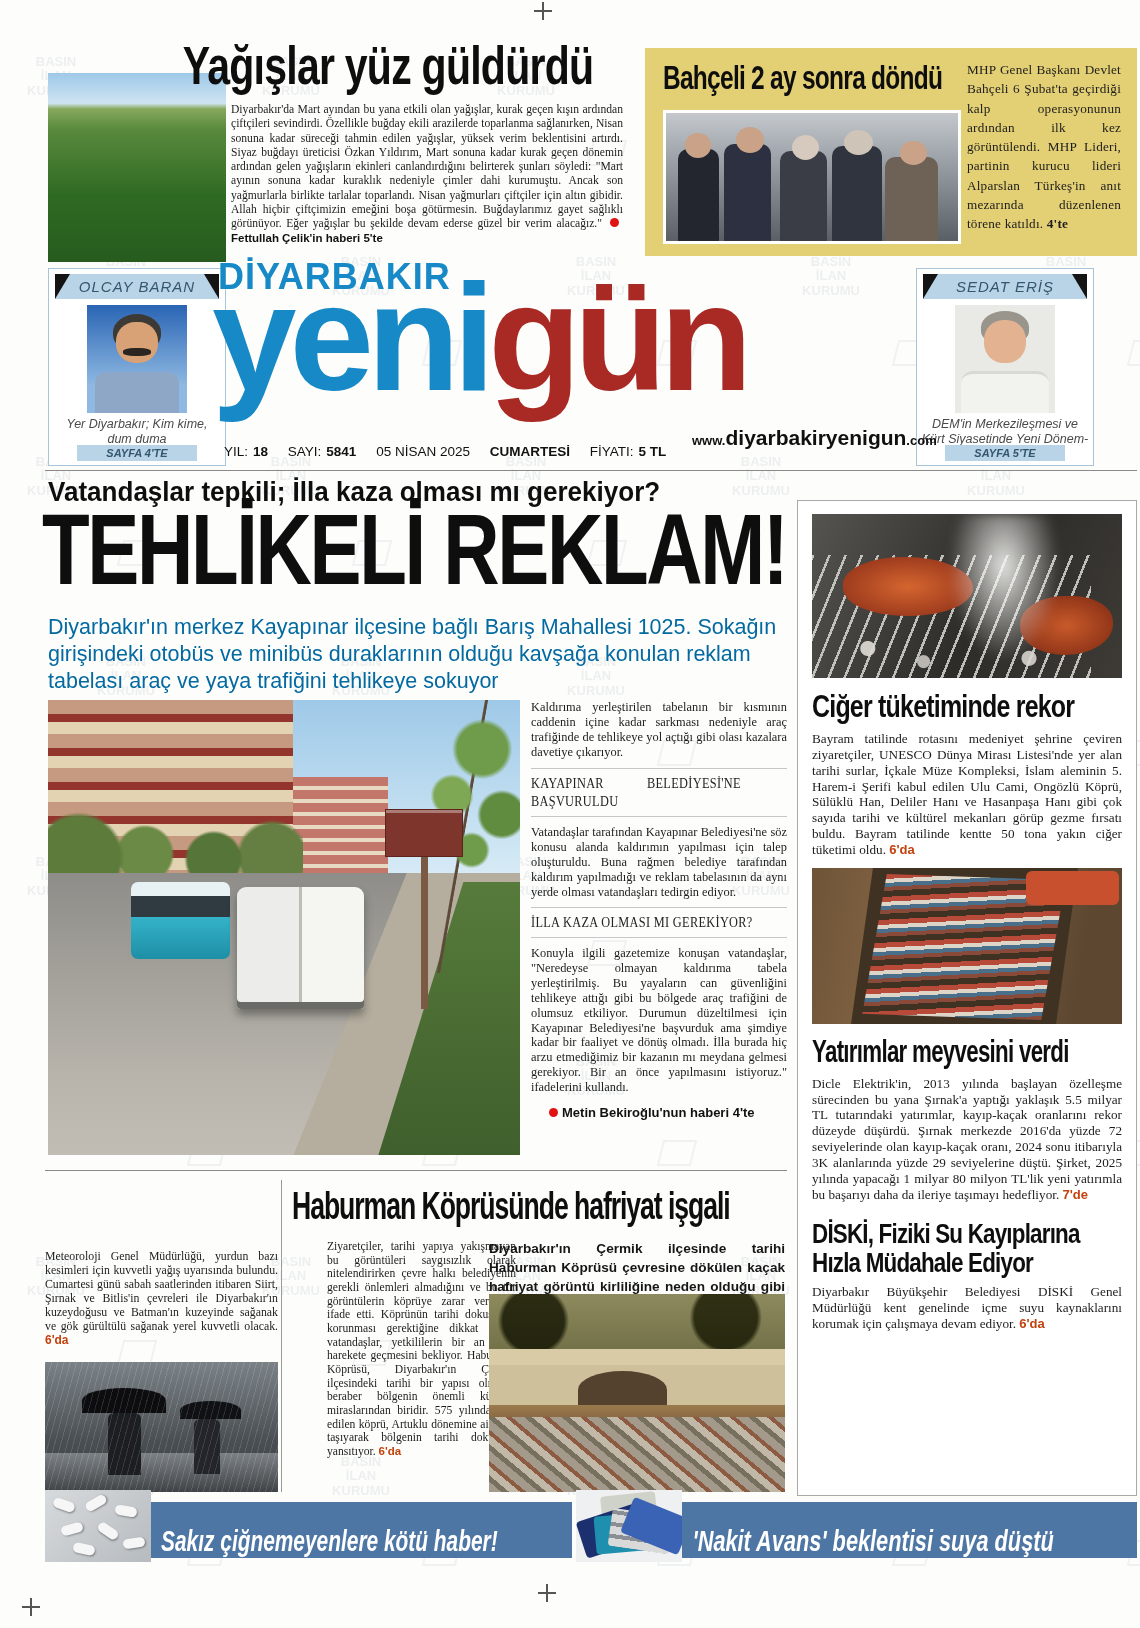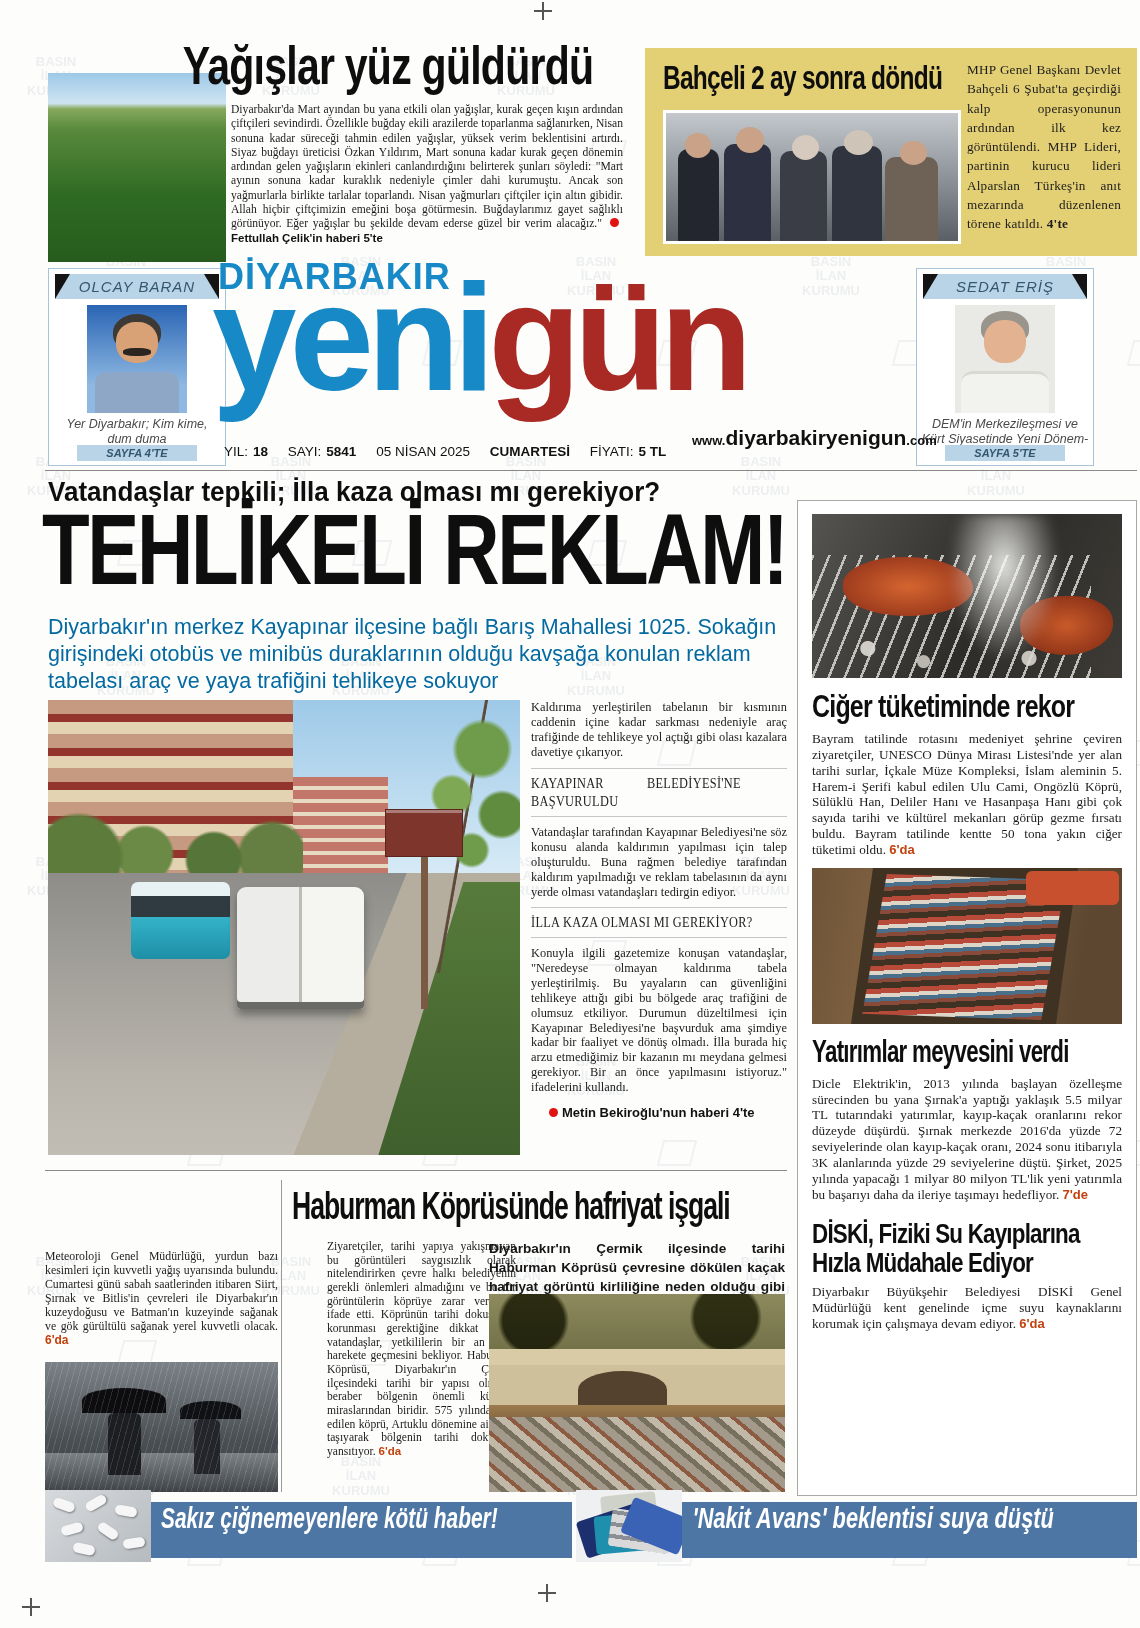--- a/index.html
+++ b/index.html
@@ -88,21 +88,21 @@
   .wx-body{left:45px;top:1250px;width:233px;font-size:11.8px;line-height:1.18;}
   .rain{left:45px;top:1362px;width:233px;height:130px;overflow:hidden;
      background:linear-gradient(180deg,#7b8287,#4a4f53 60%,#3a3e41);}
   .hab-head{left:292px;top:1185px;font-size:38px;letter-spacing:-1.5px;}
   .hab-head .cond{transform:scaleX(.70);}
   .hab-body{left:292px;top:1240px;width:189px;font-size:11.6px;line-height:1.18;margin-left:35px;}
   .hab-intro{left:489px;top:1240px;width:296px;font-size:13.6px;font-weight:bold;line-height:1.38;
      text-align:justify;color:#161616;font-family:"Liberation Sans", sans-serif;}
   .bridge{left:489px;top:1294px;width:296px;height:198px;overflow:hidden;background:#cfc09c;}
   
-  .banner{height:56px;background:#4d76a4;color:#fff;display:flex;align-items:flex-start;}
+  .banner{height:56px;background:#4d76a4;color:#fff;display:flex;align-items:flex-end;}
   .banner .txt{font-style:italic;font-weight:bold;font-size:29px;padding-left:14px;white-space:nowrap;
      display:inline-block;transform-origin:0 50%;}
   .bn-arrow{margin-left:auto;margin-right:10px;text-align:center;line-height:1;}
   .bn-arrow .ar{display:block;color:#f4e400;font-size:24px;font-weight:bold;}
   .bn-arrow .pg{display:block;color:#f4e400;font-size:14px;font-weight:bold;}
   .thumb{position:absolute;overflow:hidden;}
   .gum{background:linear-gradient(135deg,#d7dadd,#b6bbbf);}
   .cards{background:#eef0f1;}
   .pill{position:absolute;width:22px;height:10px;border-radius:6px;background:#f5f6f5;
      box-shadow:1px 1px 2px rgba(40,40,40,.45);}

